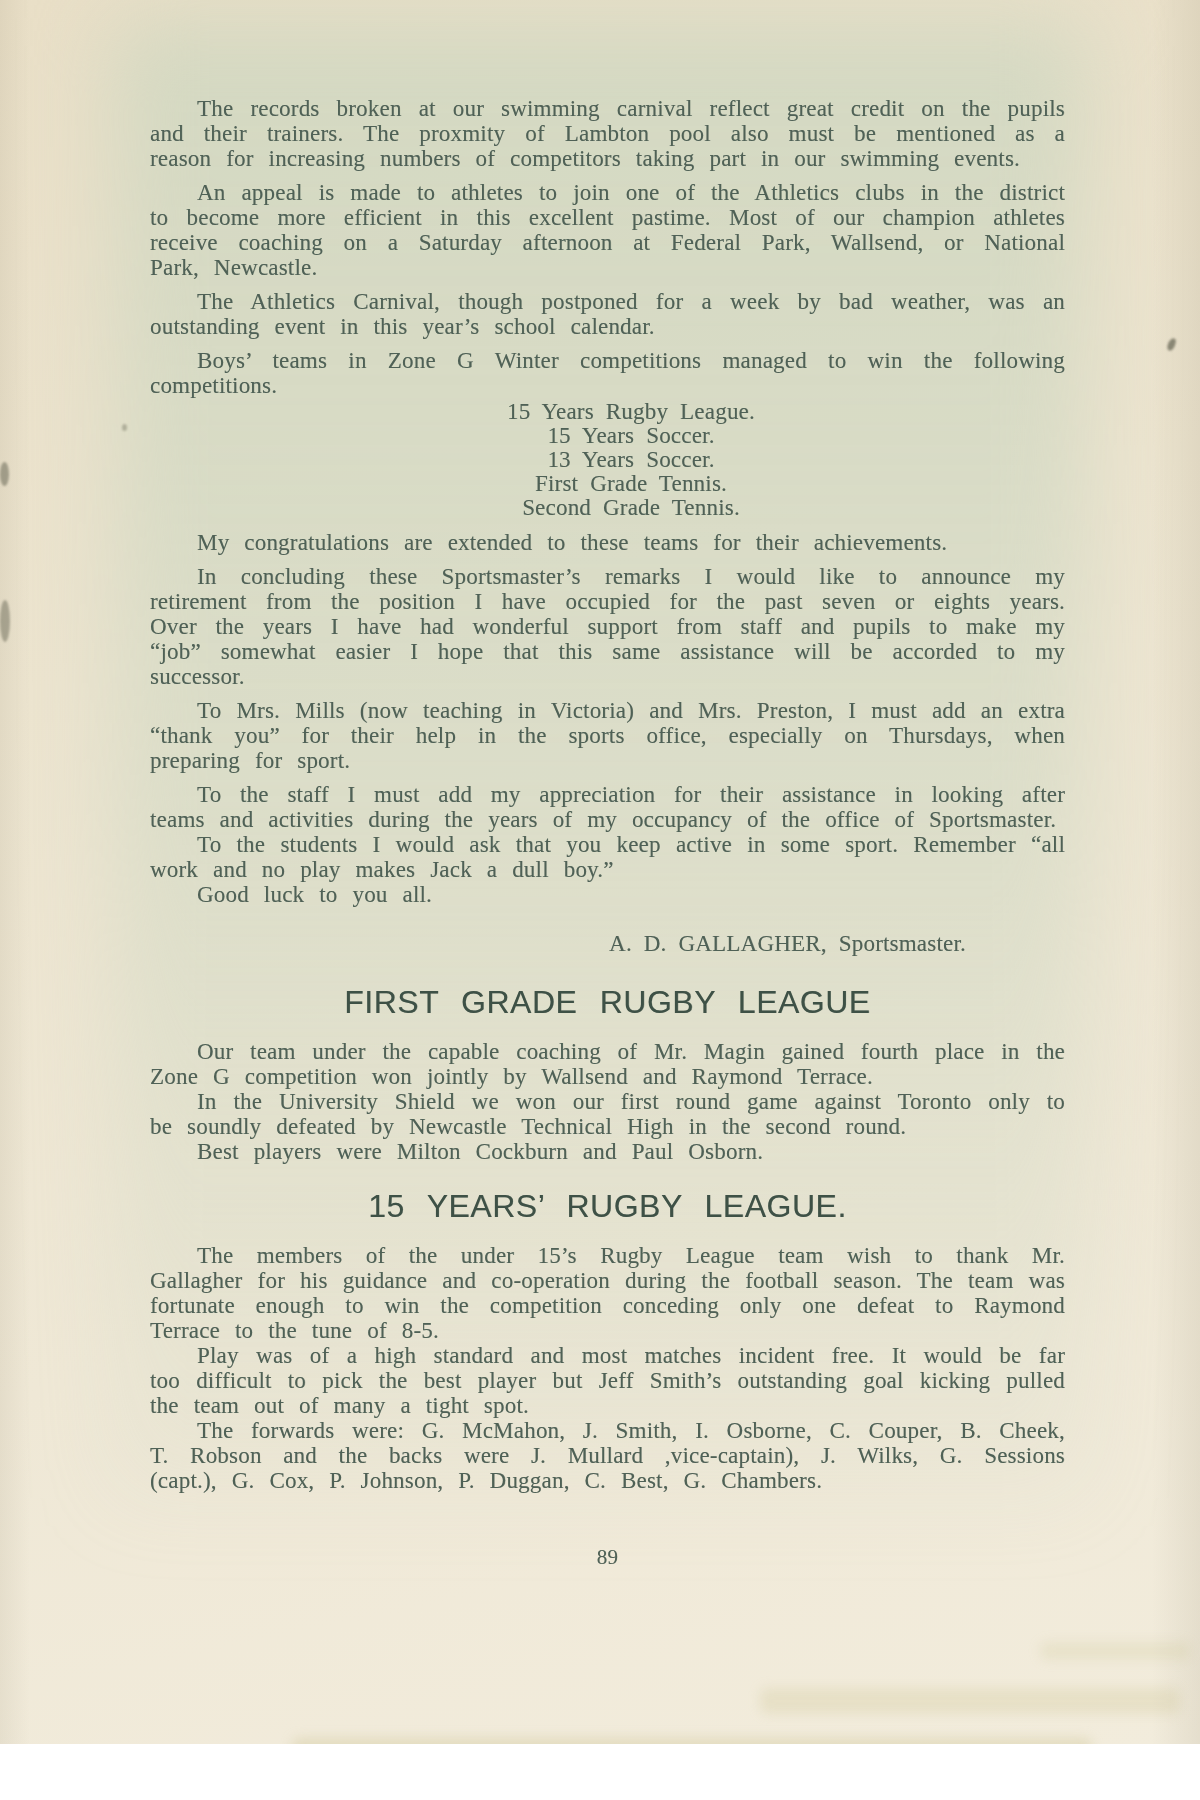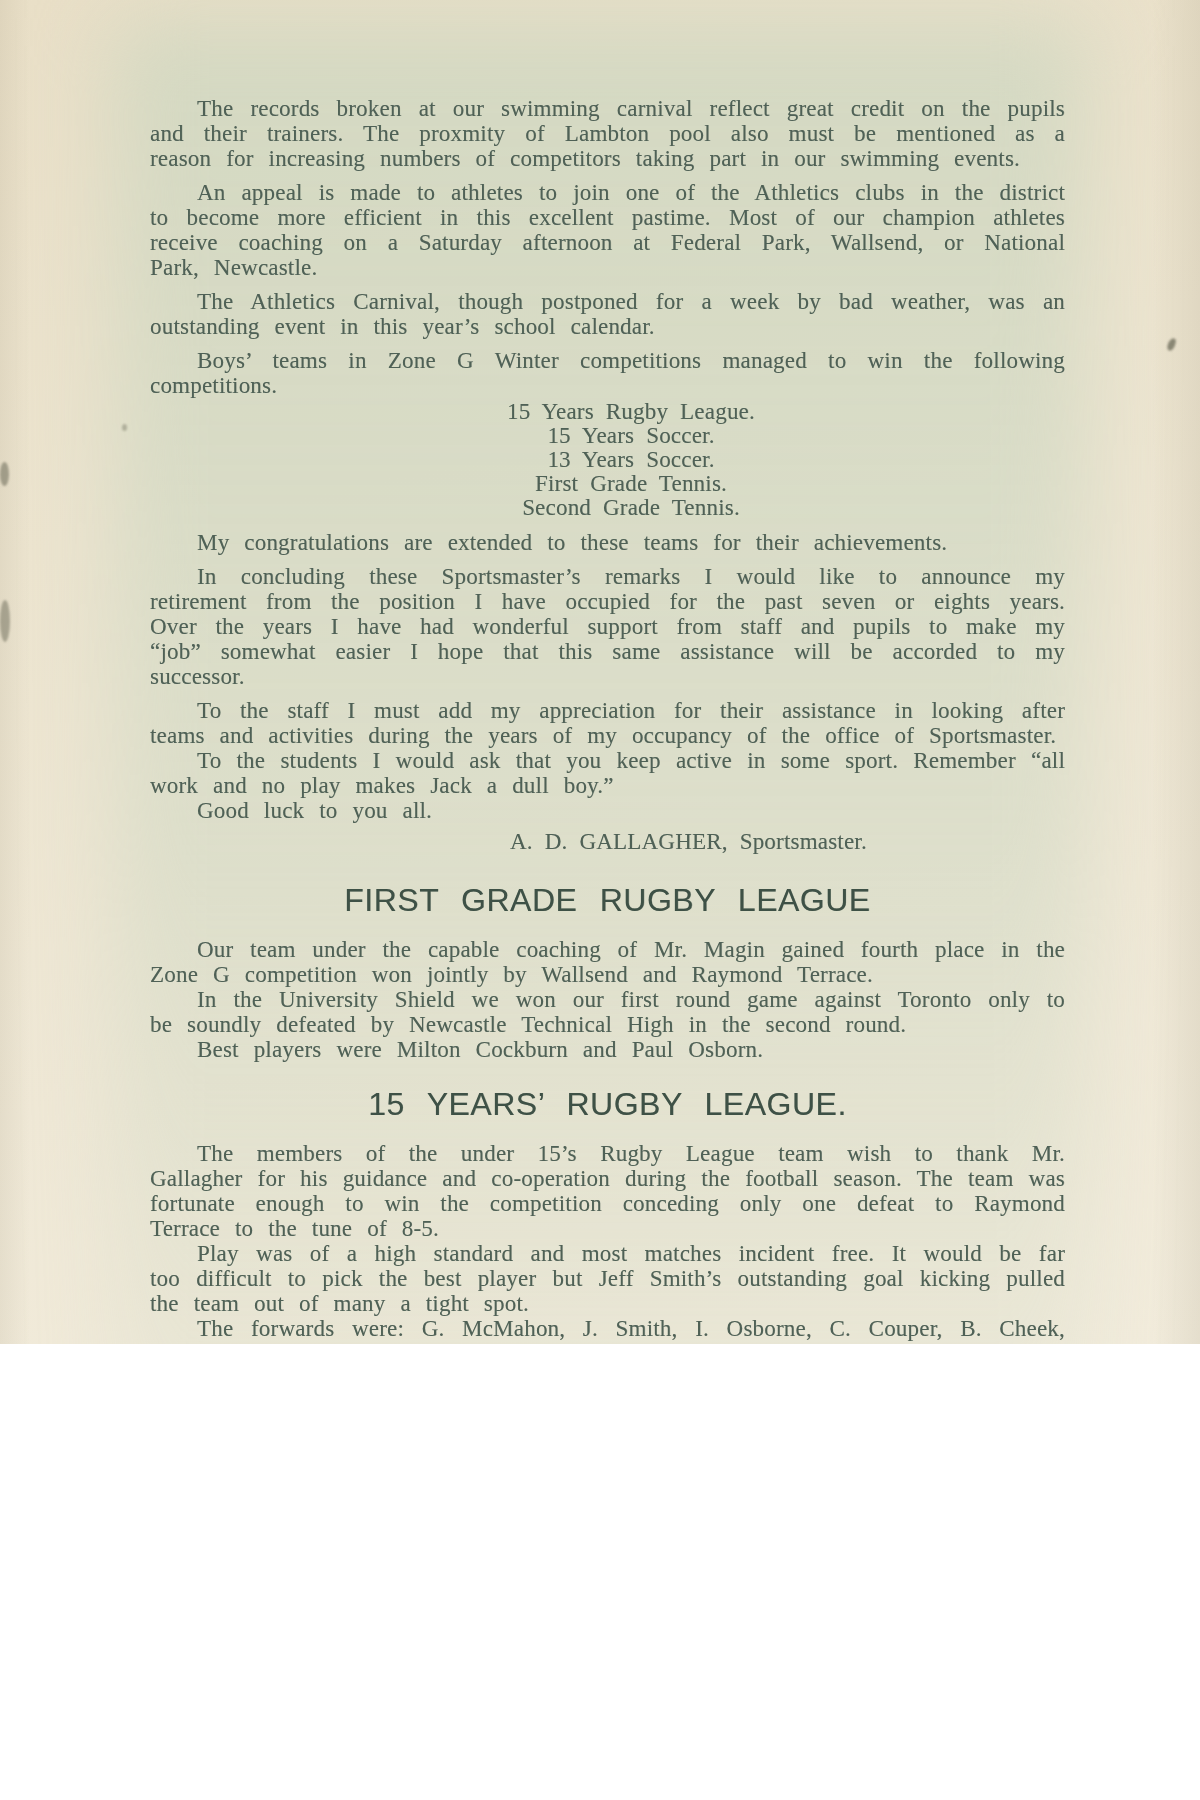--- a/index.html
+++ b/index.html
@@ -2,21 +2,21 @@
 <html><head>
 <meta charset="utf-8">
 <style>
   html, body { margin: 0; padding: 0; }
   body {
     width: 1200px; height: 1800px;
     font-family: "Liberation Serif", "DejaVu Serif", serif;
   }
   .page {
     position: relative;
-    width: 1200px; height: 1344px;
+    width: 1200px; height: 1744px;
     overflow: hidden;
     background:
       linear-gradient(90deg, rgba(148,138,112,0.12), rgba(148,138,112,0) 30px),
       linear-gradient(270deg, rgba(148,138,112,0.14), rgba(148,138,112,0) 48px),
       linear-gradient(168deg, #e9dfc7 0%, #ece4cf 35%, #efe8d6 70%, #f2ecdc 100%);
   }
   
   .wash {
     position: absolute;
     left: 112px; top: 18px; width: 975px; height: 1480px;
@@ -35,23 +35,23 @@
     text-align: justify;
     word-spacing: 9px;
     letter-spacing: 0.2px;
     text-shadow: 0.3px 0.3px 0.6px rgba(80,98,88,0.35);
   }
   .para { margin: 0 0 9px 0; text-indent: 47px; }
   .para.tight { margin-bottom: 0; }
   .comp-list { margin: 2px 0 10px 0; line-height: 24px; word-spacing: 6px; text-align: left; }
   .comp-item { padding-left: 47px; text-align: center; }
   .signature {
-    margin: 6px 0 34px 0;
+    margin: 24px 0 34px 0;
     padding-left: 360px;
-    text-align: left;
+    text-align: center;
     word-spacing: 6px;
   }
   .heading {
     font-family: "Liberation Sans", sans-serif;
     font-weight: normal;
     font-size: 32px;
     color: #3e5146;
     text-align: center;
     text-indent: 0;
     letter-spacing: 0.5px;
@@ -105,20 +105,21 @@
       <div class="comp-item">15 Years Soccer.</div>
       <div class="comp-item">13 Years Soccer.</div>
       <div class="comp-item">First Grade Tennis.</div>
       <div class="comp-item">Second Grade Tennis.</div>
     </div>
 
     <p class="para">My congratulations are extended to these teams for their achievements.</p>
 
     <p class="para">In concluding these Sportsmaster’s remarks I would like to announce my retirement from the position I have occupied for the past seven or eights years.  Over the years I have had wonderful support from staff and pupils to make my “job” somewhat easier I hope that this same assistance will be accorded to my successor.</p>
 
+    <p class="para">To Mrs. Mills (now teaching in Victoria) and Mrs. Preston, I must add an extra “thank you” for their help in the sports office, especially on Thursdays, when preparing for sport.</p>
 
     <p class="para tight">To the staff I must add my appreciation for their assistance in looking after teams and activities during the years of my occupancy of the office of Sportsmaster.</p>
 
     <p class="para tight">To the students I would ask that you keep active in some sport.  Remember “all work and no play makes Jack a dull boy.”</p>
 
     <p class="para tight">Good luck to you all.</p>
 
     <div class="signature">A. D. GALLAGHER, Sportsmaster.</div>
 
     <h2 class="heading">FIRST GRADE RUGBY LEAGUE</h2>

